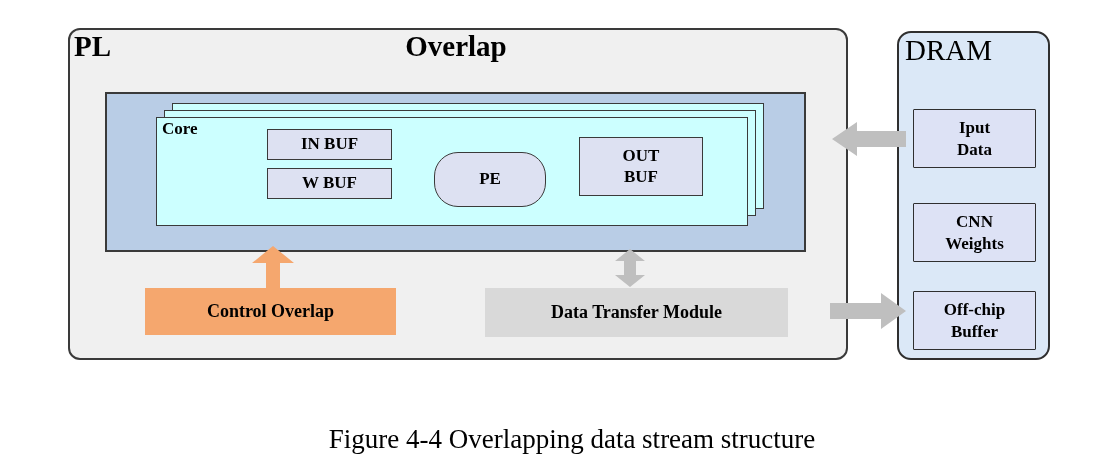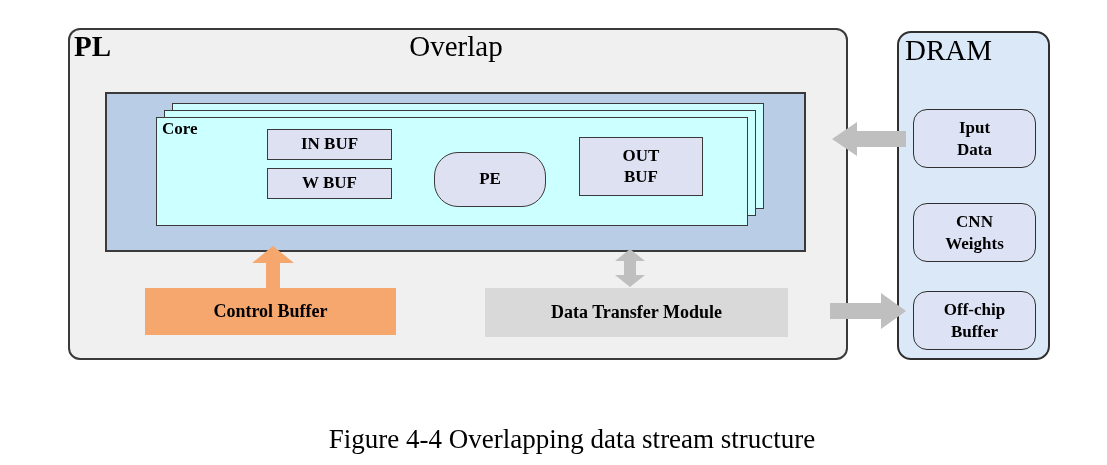--- a/index.html
+++ b/index.html
@@ -12,21 +12,21 @@
     position:relative; width:1107px; height:465px; background:var(--page-bg);
     font-family:"Liberation Serif", serif; color:#000; overflow:hidden;
   }
   .abs{position:absolute;}
   
   .pl-box{
     left:68px; top:28px; width:776px; height:328px;
     background:var(--pl-fill); border:2px solid var(--border-dark); border-radius:12px;
   }
   .pl-label{left:74px; top:30px; font-size:29px; font-weight:bold;}
-  .overlap-title{left:68px; top:30px; width:776px; text-align:center; font-size:29px; font-weight:normal;}
+  .overlap-title{left:68px; top:30px; width:776px; text-align:center; font-size:29px; font-weight:bold;}
   
   .blue-box{
     left:105px; top:92px; width:697px; height:156px;
     background:var(--panel-blue); border:2px solid var(--border-dark);
   }
   
   .core-card{
     width:590px; height:104px; background:var(--core-cyan); border:1.5px solid var(--border-dark);
   }
   .card-back{left:172px; top:103px;}
@@ -51,21 +51,21 @@
   .control-module{left:145px; top:288px; width:251px; height:47px; background:var(--orange);}
   .dtm-module{left:485px; top:288px; width:303px; height:49px; background:var(--gray-module);}
   
   .dram-box{
     left:897px; top:31px; width:149px; height:325px;
     background:var(--dram-fill); border:2px solid #2f2f2f; border-radius:14px;
   }
   .dram-label{left:905px; top:34px; font-size:29px; font-weight:normal;}
   .dram-item{
     left:913px; width:121px; height:57px;
-    background:var(--dram-item-fill); border:1.5px solid #2f2f2f; border-radius:14px;
+    background:var(--dram-item-fill); border:1.5px solid #2f2f2f; border-radius:1px;
     display:flex; align-items:center; justify-content:center;
     font-size:17px; font-weight:bold; text-align:center; white-space:pre-line; line-height:1.25;
   }
   .dram-item-0{top:109px;} .dram-item-1{top:203px;} .dram-item-2{top:291px;}
   .arrow{pointer-events:none;}
   .caption{left:0; width:1080px; text-align:center;}
   .caption-zh{top:381px; font-size:25px;}
   .caption-en{top:424px; font-size:27px;margin-left:32px;}
 </style>
 </head>
@@ -84,21 +84,21 @@
   <div class="abs core-label">Core</div>
   <div class="abs buf in-buf">IN BUF</div>
   <div class="abs buf w-buf">W BUF</div>
   <div class="abs buf pe-box">PE</div>
   <div class="abs buf out-buf">OUT
 BUF</div>
 
   <svg class="abs arrow" style="left:246px; top:246px;" width="54" height="44" viewBox="0 0 54 44">
     <polygon points="27,0 48,17 34,17 34,44 20,44 20,17 6,17" fill="var(--orange)"></polygon>
   </svg>
-  <div class="abs module control-module">Control Buffer</div>
+  <div class="abs module control-module">Control Overlap</div>
 
   <svg class="abs arrow" style="left:612px; top:249px;" width="36" height="38" viewBox="0 0 36 38">
     <polygon points="18,0 33,12 24,12 24,26 33,26 18,38 3,26 12,26 12,12 3,12" fill="var(--arrow-gray)"></polygon>
   </svg>
   <div class="abs module dtm-module">Data Transfer Module</div>
 
   <div class="abs dram-box"></div>
   <div class="abs dram-label">DRAM</div>
   <div class="abs dram-item dram-item-0">Iput
 Data</div>

